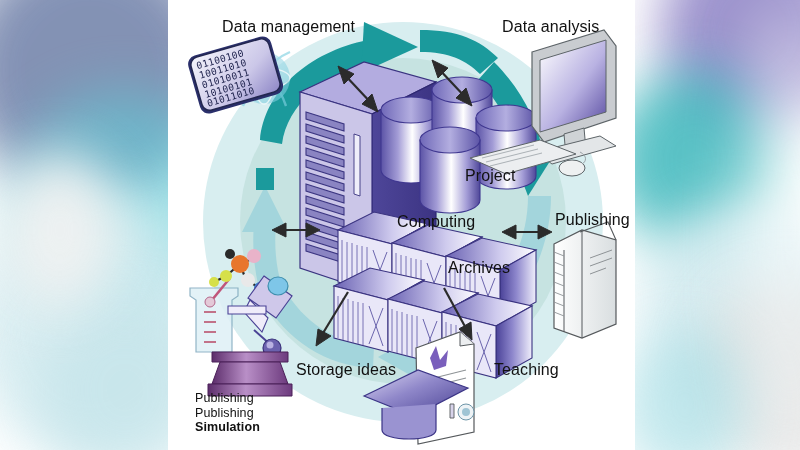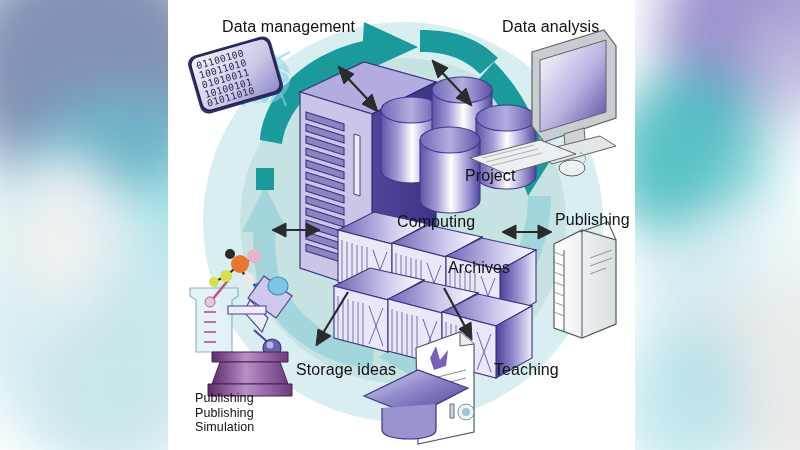--- a/index.html
+++ b/index.html
@@ -465,17 +465,17 @@
 
     <div class="lbl" style="left:297px;top:167px;">Project</div>
 
     <div class="lbl" style="left:229px;top:213px;">Computing</div>
 
     <div class="lbl" style="left:280px;top:259px;">Archives</div>
 
     <div style="position:absolute;left:27px;top:391px;">
       <div class="lbl small" style="position:static;">Publishing</div>
       <div class="lbl small" style="position:static;">Publishing</div>
-      <div class="lbl small" style="position:static;">Simulation</div>
+      <div class="lbl small" style="position:static;font-weight:bold;">Simulation</div>
     </div>
 
   </div>
 </div>
 
 </body></html>

